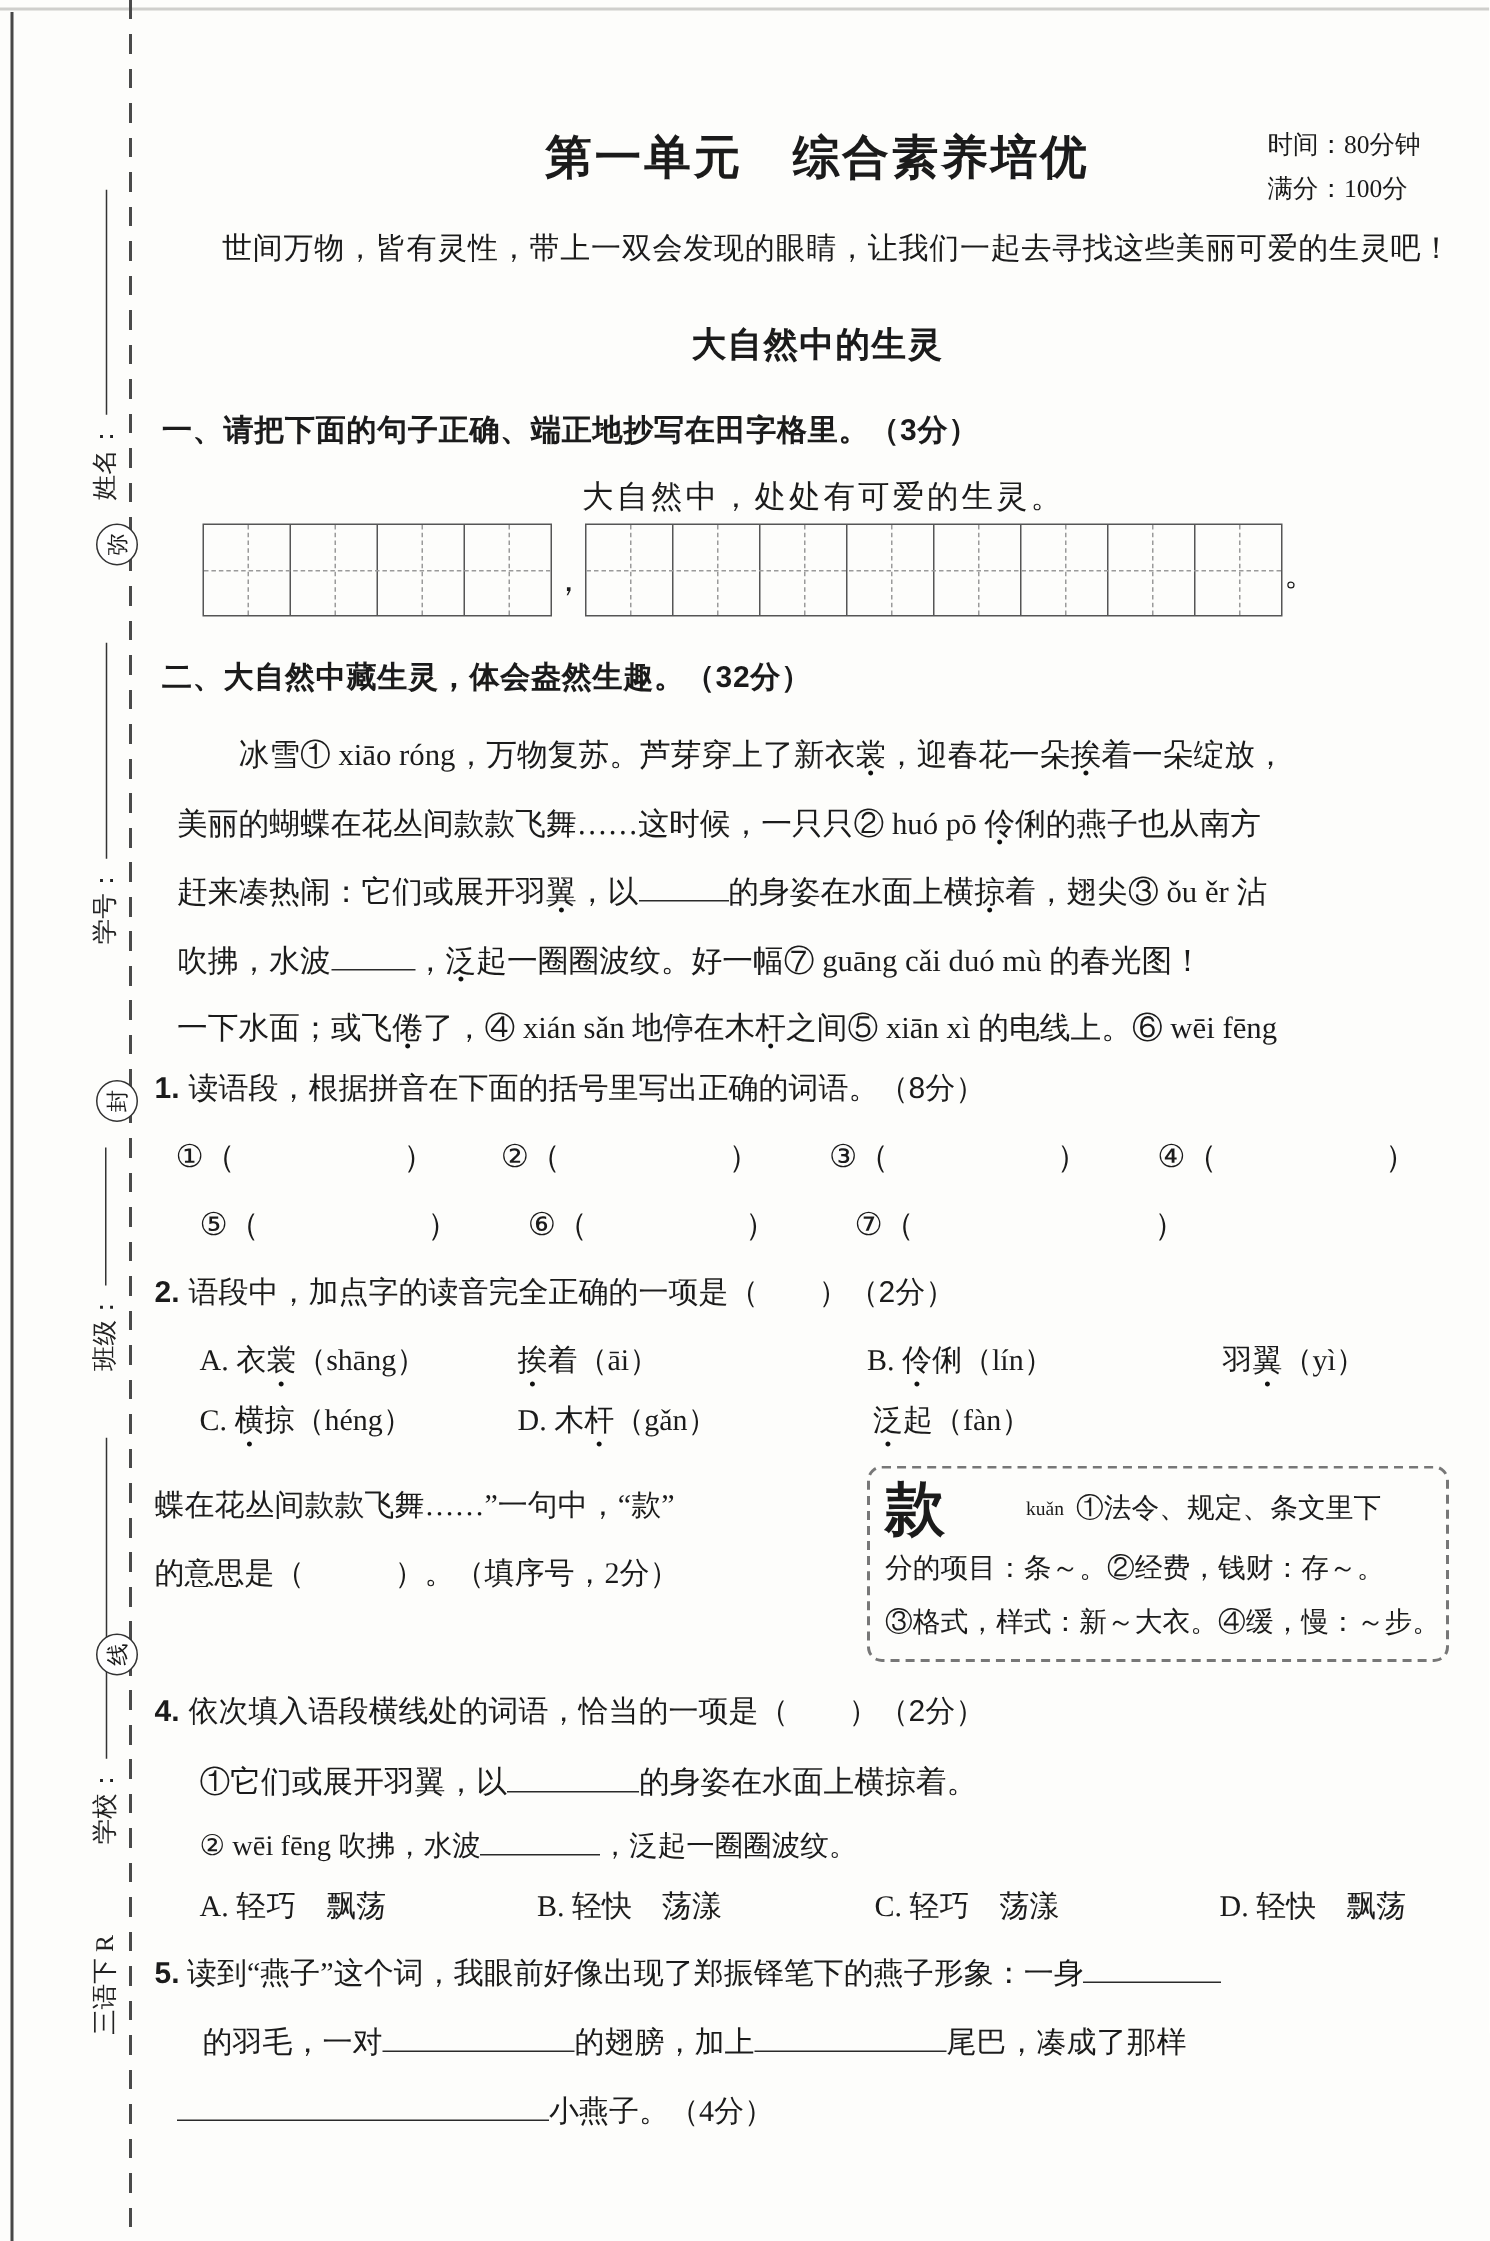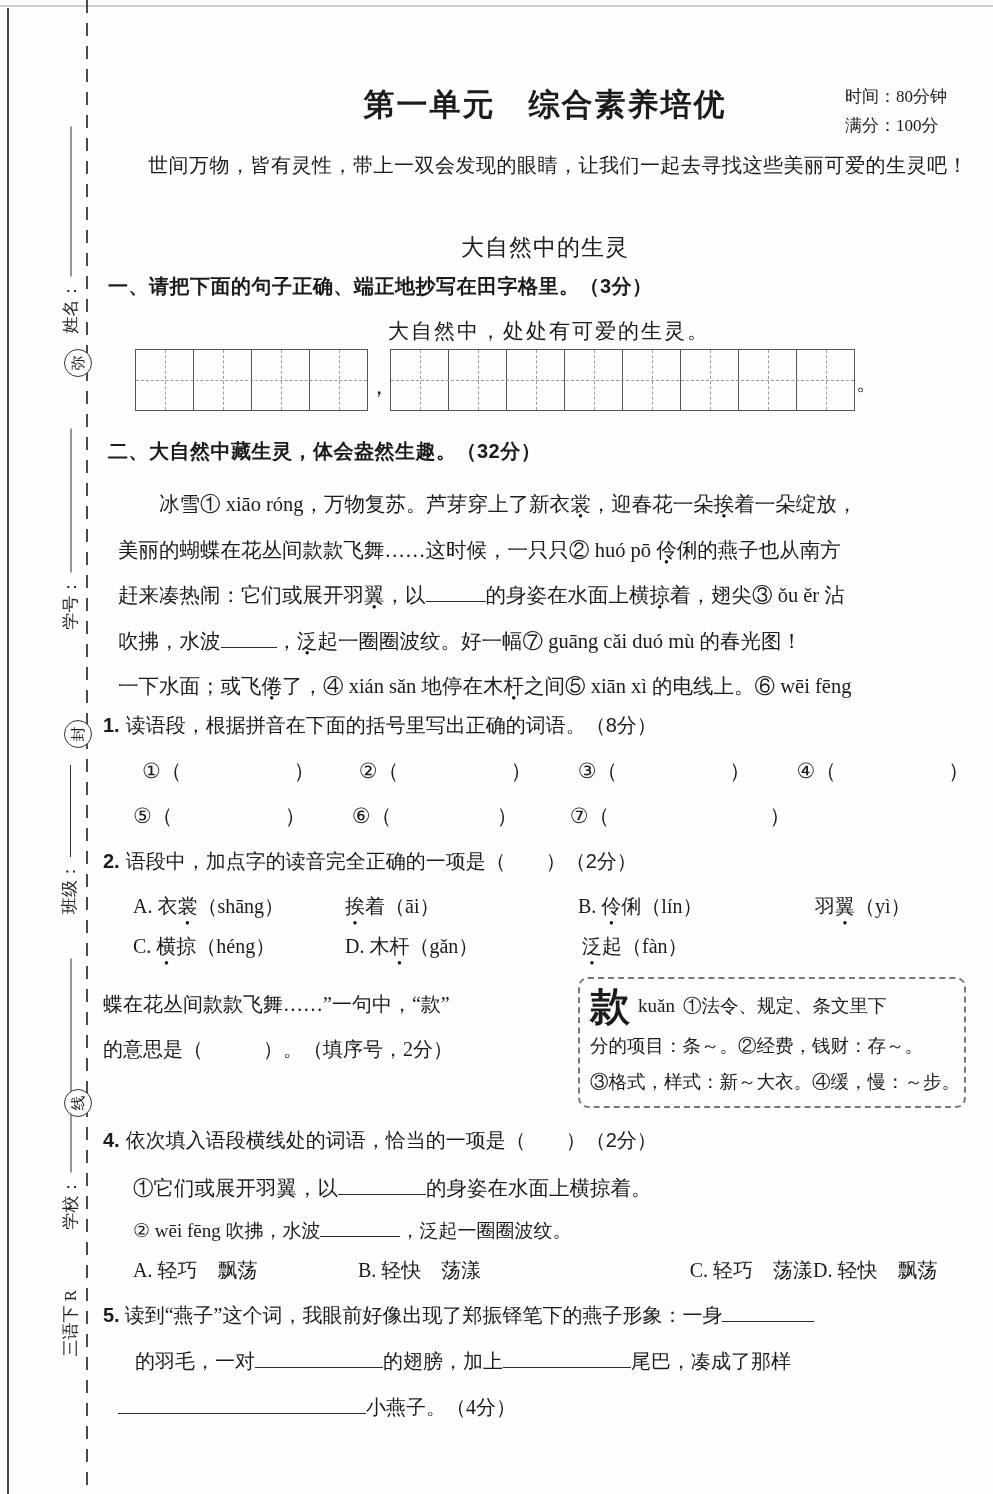--- a/index.html
+++ b/index.html
@@ -19,21 +19,21 @@
   .fill-line  { display:inline-block; border-bottom:1.6px solid #333; height:2px; }
   .seal { position:absolute; left:64px; width:26px; height:26px; border:1.5px solid #333;
           border-radius:50%; background:#fff; display:flex; align-items:center; justify-content:center;
           font-size:15px; transform:rotate(-90deg); z-index:2; }
 
   .title   { position:absolute; top:84px; left:110px; width:870px; text-align:center;
              font-family:"Liberation Sans",sans-serif; font-weight:bold; font-size:31px; letter-spacing:2px; }
   .meta    { position:absolute; top:82px; left:845px; font-size:17px; line-height:29px; }
   .intro   { position:absolute; top:152px; left:148px; width:822px; font-size:20px; letter-spacing:0.5px; }
   .section-title { position:absolute; top:214px; left:110px; width:870px; text-align:center;
-             font-family:"Liberation Sans",sans-serif; font-weight:normal; font-size:23px; letter-spacing:1px;margin-top:18px; }
+             font-family:"Liberation Sans",sans-serif; font-weight:bold; font-size:23px; letter-spacing:1px; }
 
   .big-stem { position:absolute; left:108px; font-family:Liberation Sans, sans-serif;
               font-weight:bold; font-size:20px; letter-spacing:0.5px; white-space:nowrap; }
   #q1-stem { top:273px; } #q2-stem { top:438px; }
 
   .q1-sentence { position:absolute; top:317px; left:388px; font-size:21px; letter-spacing:2px; }
 
   .tzg { position:absolute; top:349px; height:60px; display:flex; border:1.5px solid #555; box-sizing:content-box; }
   .tzg .cell { width:57px; position:relative; border-right:1px solid #555; }
   .tzg .cell:last-child { border-right:none; }
@@ -45,42 +45,42 @@
 
   .passage { position:absolute; top:482px; left:118px; width:862px; font-size:20.5px; line-height:45.5px; }
   .passage .pline { white-space:nowrap; }
 
   .sub-stem { position:absolute; left:103px; font-size:20px; white-space:nowrap;
               font-family:"Liberation Sans",sans-serif; }
   .sub-stem .num { font-weight:bold; margin-right:6px; }
   #s1-stem { top:712px; } #s2-stem { top:848px; } #s4-stem { top:1127px; }
 
   .seg-row { position:absolute; font-size:21px; white-space:nowrap; }
-  #s1-row1 { top:757px; left:142px;text-align:center; } #s1-row2 { top:802px; left:133px; }
+  #s1-row1 { top:757px; left:117px;text-align:center; } #s1-row2 { top:802px; left:133px; }
 
   .opt-row { position:absolute; left:133px; display:flex; font-size:20px; white-space:nowrap; }
   #s2-opts-r1 { top:893px; } #s2-opts-r2 { top:933px; }
   .opt-row .c1 { width:212px; } .opt-row .c2 { width:233px; } .opt-row .c3 { width:237px; }
 
   .s3-text { position:absolute; top:982px; left:103px; width:472px; font-size:20px; line-height:45px; }
   .s3-text .num { font-family:"Liberation Sans",sans-serif; font-weight:bold; margin-right:6px; }
   .s3-text div { white-space:nowrap; }
 
   .dictbox { position:absolute; top:977px; left:578px; width:388px; height:131px;
              border:2px dashed #777; border-radius:10px; box-sizing:border-box;
              padding:5px 10px 0 10px; font-size:18.5px; }
   .dict-line1 { display:flex; align-items:center; gap:8px; height:44px; }
   .dict-char  { font-family:"Liberation Sans",sans-serif; font-weight:bold; font-size:40px; line-height:40px; }
-  .dict-pinyin{ font-size:19px; }
+  .dict-pinyin{ font-size:13px;margin-left:46px; }
   .dict-line  { line-height:36px; white-space:nowrap; }
 
   #s4-i1 { top:1172px; left:133px; font-size:20.5px; }
   #s4-i2 { top:1216px; left:133px; font-size:19px; }
   #s4-opts { top:1257px; position:absolute; left:133px; display:flex; font-size:20px; white-space:nowrap; }
-  #s4-opts .c1 { width:225px; } #s4-opts .c2 { width:225px; } #s4-opts .c3 { width:230px;text-align:right; }
+  #s4-opts .c1 { width:225px; } #s4-opts .c2 { width:225px; } #s4-opts .c3 { width:230px; }
 
   #s5-l1 { top:1300px; left:103px; font-size:20px; }
   #s5-l1 .num { font-family:"Liberation Sans",sans-serif; font-weight:bold; margin-right:5px; }
   #s5-l2 { top:1346px; left:135px; font-size:20px; }
   #s5-l3 { top:1392px; left:118px; font-size:20px; }
 
   .blank { display:inline-block; border-bottom:1.6px solid #2a2a2a; height:1.05em; vertical-align:baseline; }
   .gap   { display:inline-block; }
   .dt    { position:relative; display:inline-block; }
   .dt::after { content:"•"; position:absolute; left:50%; bottom:-12px; transform:translateX(-50%);

